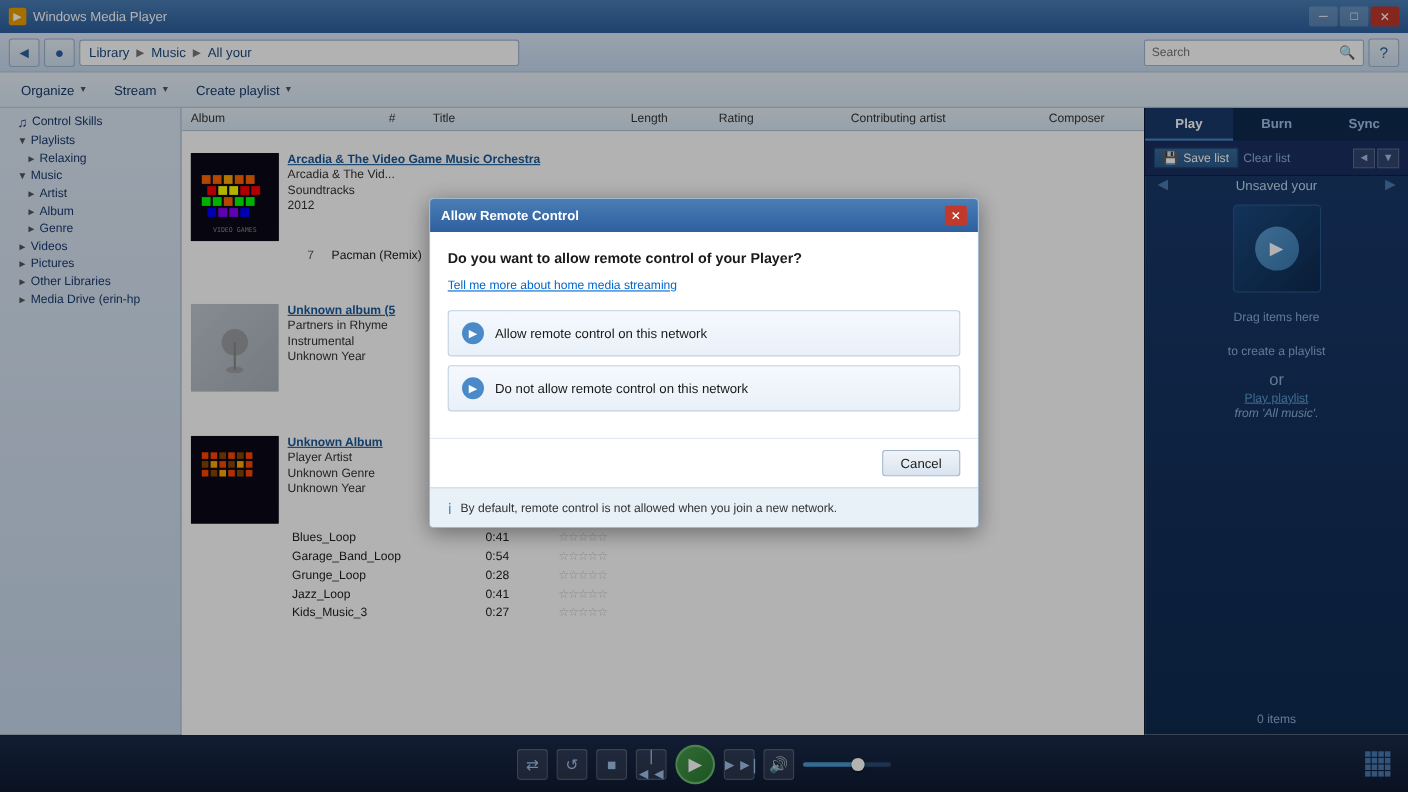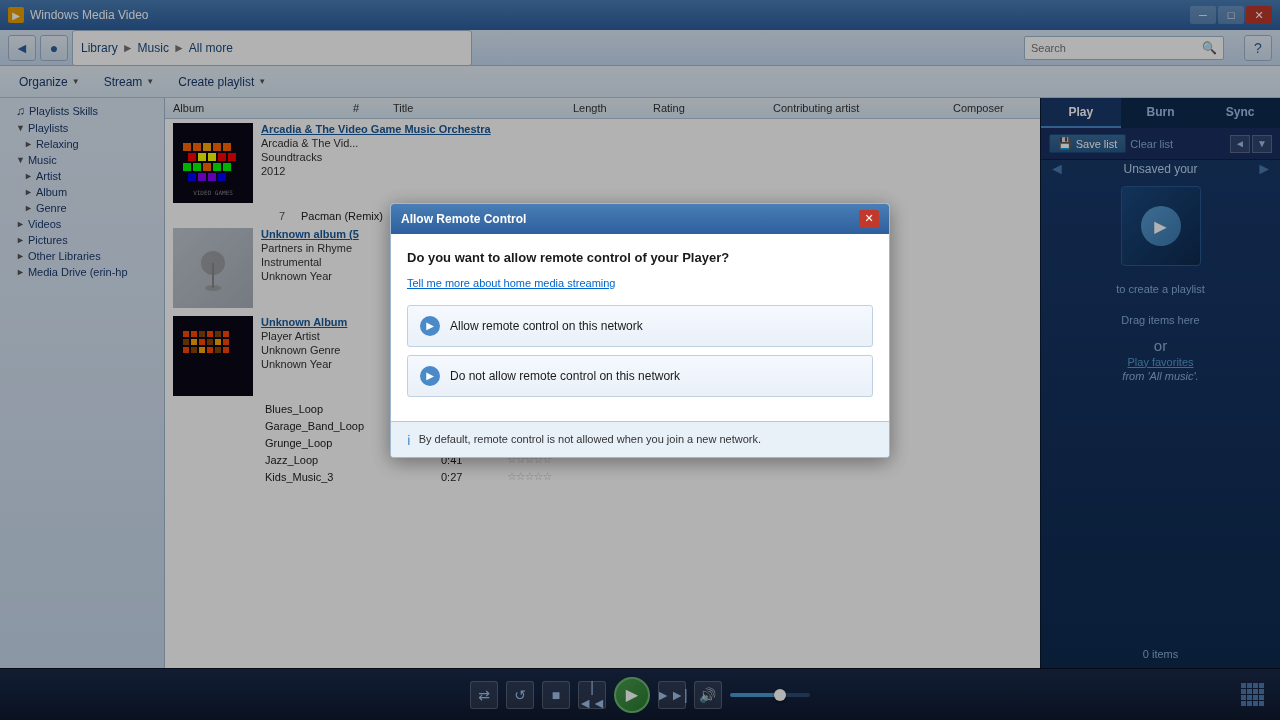--- a/index.html
+++ b/index.html
@@ -64,25 +64,25 @@
       cursor: pointer; display: flex; align-items: center; justify-content: center;
       font-size: 14px; color: #2d5f9e;
     }
     .breadcrumb {
       display: flex; align-items: center; gap: 4px;
       font-size: 12px; color: #1a4a80;
       background: white;
       border: 1px solid #a0b8d0;
       border-radius: 3px;
       padding: 2px 8px;
-      height: 36px;
+      height: 24px;
       flex: 1; max-width: 400px;
     }
     .breadcrumb-sep { color: #777; }
-    .toolbar-right { margin-left: auto; display: flex; align-items: center; gap: 20px; }
+    .toolbar-right { margin-left: auto; display: flex; align-items: center; gap: 4px; }
     .search-box {
       display: flex; align-items: center;
       background: white;
       border: 1px solid #a0b8d0;
       border-radius: 2px;
       height: 24px; padding: 0 6px;
       width: 200px;
     }
     .search-box input {
       border: none; outline: none; font-size: 11px; width: 160px; color: #555;
@@ -143,21 +143,21 @@
       display: grid;
       grid-template-columns: 180px 40px 180px 80px 120px 180px 150px;
       background: linear-gradient(to bottom, #e8f0f8, #d8e8f4);
       border-bottom: 1px solid #b0c4d8;
       padding: 4px 8px;
       font-size: 11px; color: #333; font-weight: normal;
     }
     .col-header { cursor: pointer; user-select: none; }
 
     
-    .library-section { padding: 0 0; }
+    .library-section { padding: 16px 0; }
     .album-entry {
       display: flex; gap: 8px;
       padding: 4px 8px; cursor: pointer;
     }
     .album-thumb {
       width: 80px; height: 80px;
       background: #333;
       flex-shrink: 0; position: relative; overflow: hidden;
     }
     .album-info { font-size: 11px; color: #1a3a6c; }
@@ -363,40 +363,40 @@
       color: #a0c0e8; font-size: 10px; cursor: pointer;
       display: flex; align-items: center; justify-content: center;
     }
   </style>
 </head>
 <body>
 
 <div class="title-bar">
   <div class="title-bar-left">
     <div class="title-bar-icon">▶</div>
-    <span>Windows Media Video</span>
+    <span>Windows Media Player</span>
   </div>
   <div class="title-bar-controls">
     <button class="title-btn title-btn-min">─</button>
     <button class="title-btn title-btn-max">□</button>
     <button class="title-btn title-btn-close">✕</button>
   </div>
 </div>
 
 <div class="app-window">
 
   <div class="toolbar">
     <button class="nav-btn">◄</button>
     <button class="nav-btn">●</button>
     <div class="breadcrumb">
       <span>Library</span>
       <span class="breadcrumb-sep">►</span>
       <span>Music</span>
       <span class="breadcrumb-sep">►</span>
-      <span>All more</span>
+      <span>All your</span>
     </div>
     <div class="toolbar-right">
       <div class="search-box">
         <input type="text" style="outline: none; border: none; font-size: 11px; width: 100%;" placeholder="Search">
         <span style="color:#555; cursor:pointer;">🔍</span>
       </div>
       <button class="nav-btn">?</button>
     </div>
   </div>
 
@@ -413,21 +413,21 @@
       <span>Create playlist</span>
       <span class="dropdown-arrow">▼</span>
     </button>
   </div>
 
   <div class="main-content">
 
     <div class="sidebar">
       <div class="sidebar-item">
         <span class="icon">♫</span>
-        <span>Playlists Skills</span>
+        <span>Control Skills</span>
       </div>
       <div class="sidebar-item">
         <span class="expand-icon">▼</span>
         <span>Playlists</span>
       </div>
       <div class="sidebar-item sidebar-item-indent">
         <span class="expand-icon">►</span>
         <span>Relaxing</span>
       </div>
       <div class="sidebar-item">
@@ -629,24 +629,24 @@
       <div class="right-panel-nav">
         <span class="nav-arrow">◄</span>
         <span class="unsaved-label">Unsaved your</span>
         <span class="nav-arrow">►</span>
       </div>
 
       <div class="play-preview">
         <div class="play-btn-large">▶</div>
       </div>
 
+      <div class="drag-here-text">Drag items here</div>
       <div class="drag-here-text">to create a playlist</div>
-      <div class="drag-here-text">Drag items here</div>
       <div class="or-text">or</div>
-      <a class="play-favorites-link">Play favorites</a>
+      <a class="play-favorites-link">Play playlist</a>
       <div class="from-text">from 'All music'.</div>
       <div class="items-count">0 items</div>
     </div>
 
   </div>
 
   <div class="player-bar">
     <button class="player-btn">⇄</button>
     <button class="player-btn">↺</button>
     <button class="player-btn">■</button>
@@ -693,20 +693,23 @@
           <div class="dialog-option-icon">▶</div>
           <span class="dialog-option-text">Allow remote control on this network</span>
         </div>
 
         <div class="dialog-option">
           <div class="dialog-option-icon">▶</div>
           <span class="dialog-option-text">Do not allow remote control on this network</span>
         </div>
       </div>
 
+      <div class="dialog-footer">
+        <button class="cancel-btn">Cancel</button>
+      </div>
 
       <div class="dialog-info-bar">
         <span class="info-icon">ℹ</span>
         <span class="info-text">By default, remote control is not allowed when you join a new network.</span>
       </div>
     </div>
   </div>
 
 </div>
 

